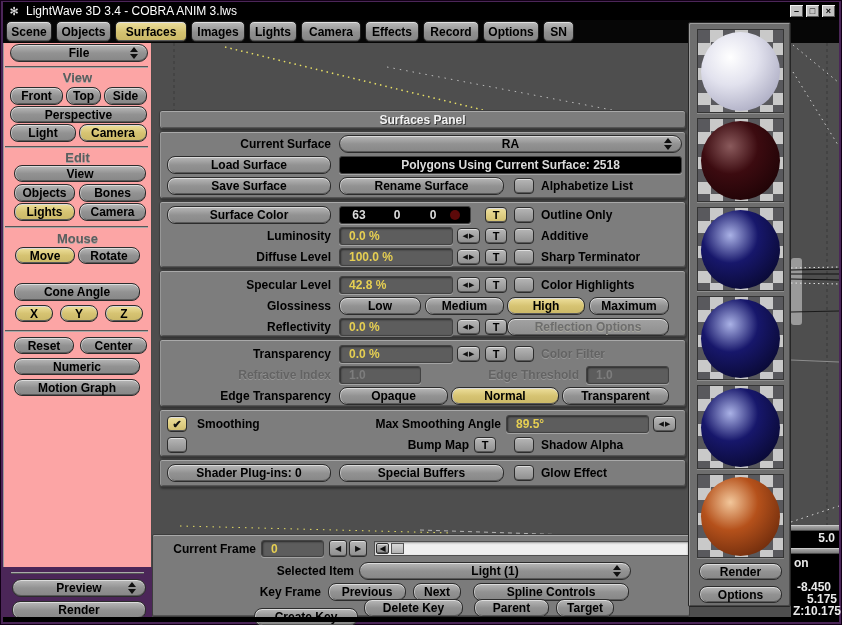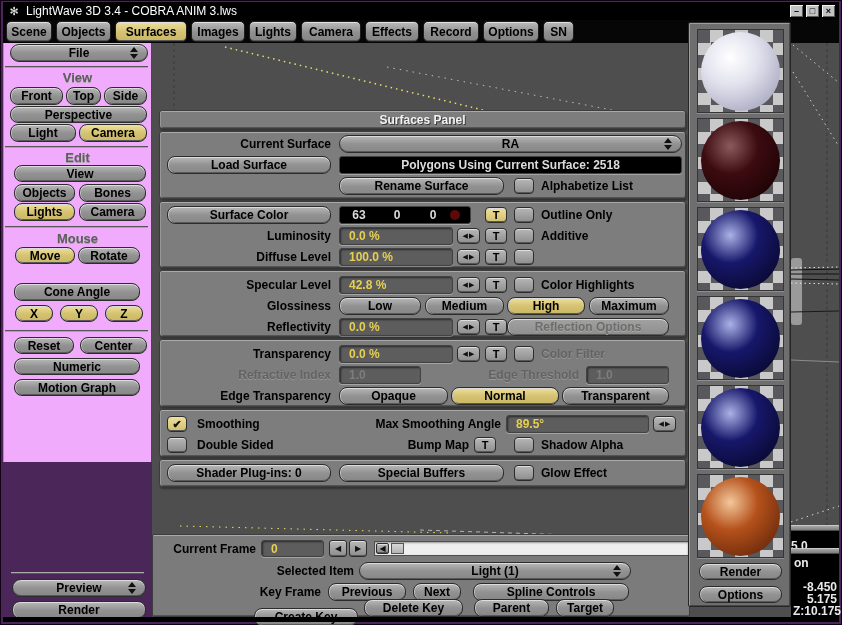--- a/index.html
+++ b/index.html
@@ -29,21 +29,21 @@
   .tbtn{width:22px;height:16px;border-radius:4px;background:linear-gradient(180deg,#b8b8b8,#8e8e8e);border:1px solid #2c2c2c;box-shadow:inset 0 1px 0 #dedede,inset 0 -1px 0 #575757;display:flex;align-items:center;justify-content:center;font-size:11px;font-weight:bold;color:#000;}
   .tbtn.sel{background:linear-gradient(180deg,#eee09c,#d2bf6e);}
   .spin{width:23px;height:16px;border-radius:4px;background:linear-gradient(180deg,#b8b8b8,#8e8e8e);border:1px solid #2c2c2c;box-shadow:inset 0 1px 0 #dedede,inset 0 -1px 0 #575757;display:flex;align-items:center;justify-content:center;gap:1px;font-size:7px;color:#111;}
   .dd{background:linear-gradient(180deg,#b8b8b8,#929292 50%,#878787);border:1px solid #2c2c2c;border-radius:9px;box-shadow:inset 0 1px 0 #dcdcdc,inset 0 -1px 0 #595959;display:flex;align-items:center;justify-content:center;color:#000;font-weight:bold;font-size:12px;position:absolute;box-sizing:border-box;}
   .ud{width:9px;height:12px;position:absolute;right:8px;top:50%;transform:translateY(-50%);}
   .ud::before{content:"";position:absolute;left:0;top:0;border-left:4px solid transparent;border-right:4px solid transparent;border-bottom:5px solid #101010;}
   .ud::after{content:"";position:absolute;left:0;bottom:0;border-left:4px solid transparent;border-right:4px solid transparent;border-top:5px solid #101010;}
   .groove{border-top:1px solid #565656;border-bottom:1px solid #a6a6a6;height:0;}
   .sec{background:#7d7d7d;border:1px solid #3d3d3d;border-radius:3px;box-shadow:inset 0 1px 0 #a9a9a9,inset 1px 0 0 #979797,inset 0 -1px 0 #545454,1px 2px 2px rgba(0,0,0,.35);}
   
-  .sidebar{left:3px;top:43px;width:149px;height:419px;background:#f0abfc;box-shadow:inset -1px 0 0 #4a4a4a,inset 1px 0 0 #999;}
+  .sidebar{left:3px;top:43px;width:149px;height:524px;background:#fca5a5;box-shadow:inset -1px 0 0 #4a4a4a,inset 1px 0 0 #999;}
   .viewport{left:152px;top:43px;width:687px;height:574px;background:#4e4e4e;}
   .bottompanel{left:152px;top:534px;width:538px;height:83px;background:#7b7b7b;border:1px solid #3d3d3d;border-radius:2px;box-shadow:inset 0 1px 0 #a9a9a9,inset 0 -1px 0 #545454;}
   .strip{left:688px;top:22px;width:103px;height:585px;background:#6e6e6e;border:1px solid #262626;border-radius:2px;box-shadow:inset 1px 1px 0 #9d9d9d,inset -1px -1px 0 #474747;}
   .cell{left:8px;width:87px;height:84px;border:1px solid #353535;box-shadow:0 1px 0 #8f8f8f;background:conic-gradient(#c9c9c9 90deg,#59595d 90deg 180deg,#c9c9c9 180deg 270deg,#59595d 270deg);background-size:25px 25px;}
   .sphere{position:absolute;left:3px;top:2px;width:79px;height:79px;border-radius:50%;background:radial-gradient(circle at 37% 32%,var(--h),var(--c) 38%,var(--s) 94%);}
   .readout{left:791px;top:525px;width:48px;height:92px;background:#000;}
   .rbar{background:linear-gradient(180deg,#a8a8a8,#7d7d7d);border-top:1px solid #c9c9c9;border-bottom:1px solid #4a4a4a;}
   .rtext{color:#e9e9e9;font-weight:bold;font-size:12px;}
   .blackbar{left:3px;top:617px;width:836px;height:5px;background:#000;}
   
@@ -148,20 +148,21 @@
   </div>
 
   <div class="abs sec" style="left:159px;top:131px;width:527px;height:68px">
     <div class="abs lbl" style="left:10px;top:3px;width:161px;height:18px">Current Surface</div>
     <div class="dd" style="left:179px;top:3px;width:343px;height:18px">
       <span>RA</span>
         <i class="ud"></i>
     </div>
     <div class="abs btn" style="left:7px;top:24px;width:164px;height:18px">Load Surface</div>
     <div class="abs field black" style="left:179px;top:24px;width:343px;height:18px">Polygons Using Current Surface: 2518</div>
+    <div class="abs btn" style="left:7px;top:45px;width:164px;height:18px">Save Surface</div>
     <div class="abs btn" style="left:179px;top:45px;width:165px;height:18px">Rename Surface</div>
     <div class="abs cb" style="left:354px;top:46px"></div>
     <div class="abs lbl left" style="left:381px;top:45px;width:140px;height:18px">Alphabetize List</div>
   </div>
 
   <div class="abs sec" style="left:159px;top:201px;width:527px;height:67px">
     <div class="abs btn" style="left:7px;top:4px;width:164px;height:18px">Surface Color</div>
     <div class="abs field black" style="left:179px;top:4px;width:132px;height:18px;justify-content:flex-start">
       <span style="width:38px;text-align:center">63</span>
       <span style="width:38px;text-align:center">0</span>
@@ -181,20 +182,21 @@
     <div class="abs cb" style="left:354px;top:26px"></div>
     <div class="abs lbl left" style="left:381px;top:25px;width:140px;height:18px">Additive</div>
     <div class="abs lbl" style="left:10px;top:46px;width:161px;height:18px">Diffuse Level</div>
     <div class="abs field" style="left:179px;top:46px;width:114px;height:18px">100.0 %</div>
     <div class="abs spin" style="left:297px;top:47px">
         <span>◀</span>
         <span>▶</span>
       </div>
     <div class="abs tbtn" style="left:325px;top:47px">T</div>
     <div class="abs cb" style="left:354px;top:47px"></div>
+    <div class="abs lbl left" style="left:381px;top:46px;width:145px;height:18px">Sharp Terminator</div>
   </div>
 
   <div class="abs sec" style="left:159px;top:270px;width:527px;height:67px">
     <div class="abs lbl" style="left:10px;top:5px;width:161px;height:18px">Specular Level</div>
     <div class="abs field" style="left:179px;top:5px;width:114px;height:18px">42.8 %</div>
     <div class="abs spin" style="left:297px;top:6px">
         <span>◀</span>
         <span>▶</span>
       </div>
     <div class="abs tbtn" style="left:325px;top:6px">T</div>
@@ -240,21 +242,20 @@
         <span>✔</span>
       </div>
     <div class="abs lbl left" style="left:37px;top:5px;width:120px;height:18px">Smoothing</div>
     <div class="abs lbl" style="left:181px;top:5px;width:160px;height:18px">Max Smoothing Angle</div>
     <div class="abs field" style="left:346px;top:5px;width:143px;height:18px">89.5°</div>
     <div class="abs spin" style="left:493px;top:6px">
         <span>◀</span>
         <span>▶</span>
       </div>
     <div class="abs cb" style="left:7px;top:27px"></div>
-    <div class="abs lbl left" style="left:37px;top:26px;width:130px;height:18px">Double Sided</div>
     <div class="abs lbl" style="left:241px;top:26px;width:68px;height:18px">Bump Map</div>
     <div class="abs tbtn" style="left:314px;top:27px">T</div>
     <div class="abs cb" style="left:354px;top:27px"></div>
     <div class="abs lbl left" style="left:381px;top:26px;width:140px;height:18px">Shadow Alpha</div>
   </div>
 
   <div class="abs sec" style="left:159px;top:459px;width:527px;height:28px">
     <div class="abs btn" style="left:7px;top:4px;width:164px;height:18px">Shader Plug-ins: 0</div>
     <div class="abs btn" style="left:179px;top:4px;width:165px;height:18px">Special Buffers</div>
     <div class="abs cb" style="left:354px;top:5px"></div>
@@ -310,24 +311,24 @@
     </div>
     <div class="abs cell" style="top:451px">
       <div class="sphere" style="--h: #f2c79b; --c: #b5511b; --s: #5a2108;"></div>
     </div>
     <div class="abs btn" style="left:10px;top:540px;width:83px;height:17px">Render</div>
     <div class="abs btn" style="left:10px;top:563px;width:83px;height:17px">Options</div>
   </div>
 
   <div class="abs readout">
     <div class="abs rbar" style="left:0;top:0;width:48px;height:6px"></div>
-    <div class="abs rtext" style="left:0;top:14px;width:44px;height:15px;text-align:left">5.0</div>
+    <div class="abs rtext" style="left:0;top:6px;width:44px;height:15px;text-align:right">5.0</div>
     <div class="abs rbar" style="left:0;top:23px;width:48px;height:6px"></div>
     <div class="abs rtext" style="left:3px;top:31px;width:44px;height:14px">on</div>
-    <div class="abs rtext" style="left:0;top:55px;width:46px;height:13px;text-align:right">-8.450</div>
+    <div class="abs rtext" style="left:0;top:55px;width:46px;height:13px;text-align:center">-8.450</div>
     <div class="abs rtext" style="left:0;top:67px;width:46px;height:13px;text-align:right">5.175</div>
     <div class="abs rtext" style="left:0;top:79px;width:46px;height:13px;display:flex;justify-content:space-between;padding:0 2px">
       <span>Z:</span>
       <span>10.175</span>
     </div>
   </div>
 
   <div class="abs blackbar"></div>
 
 </div>

